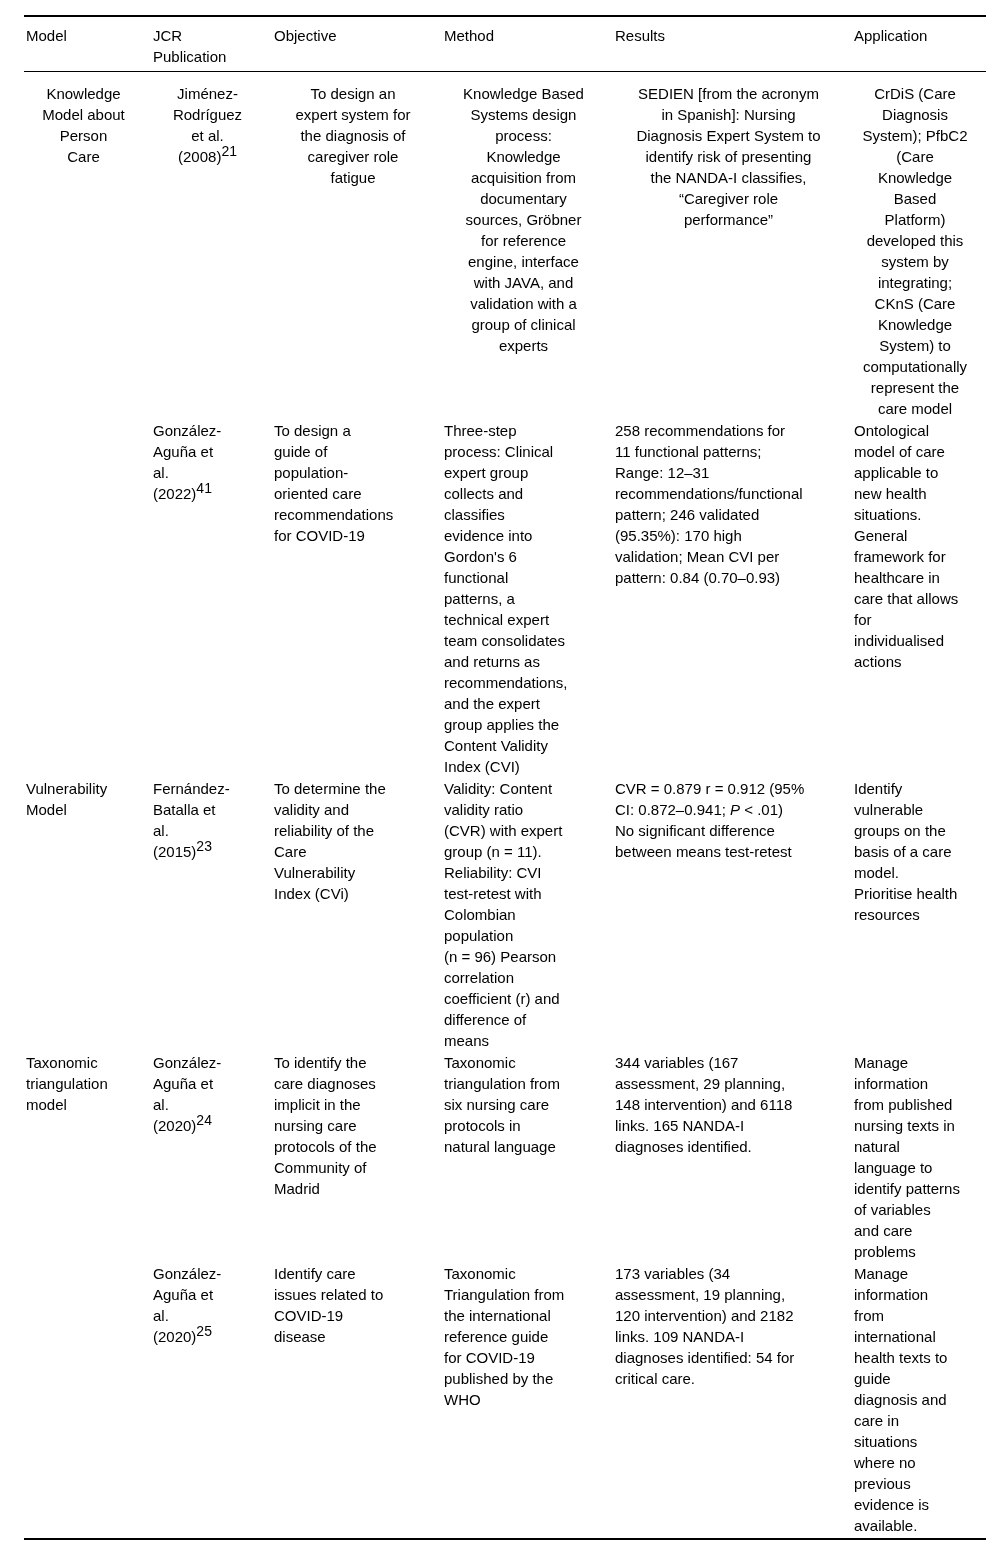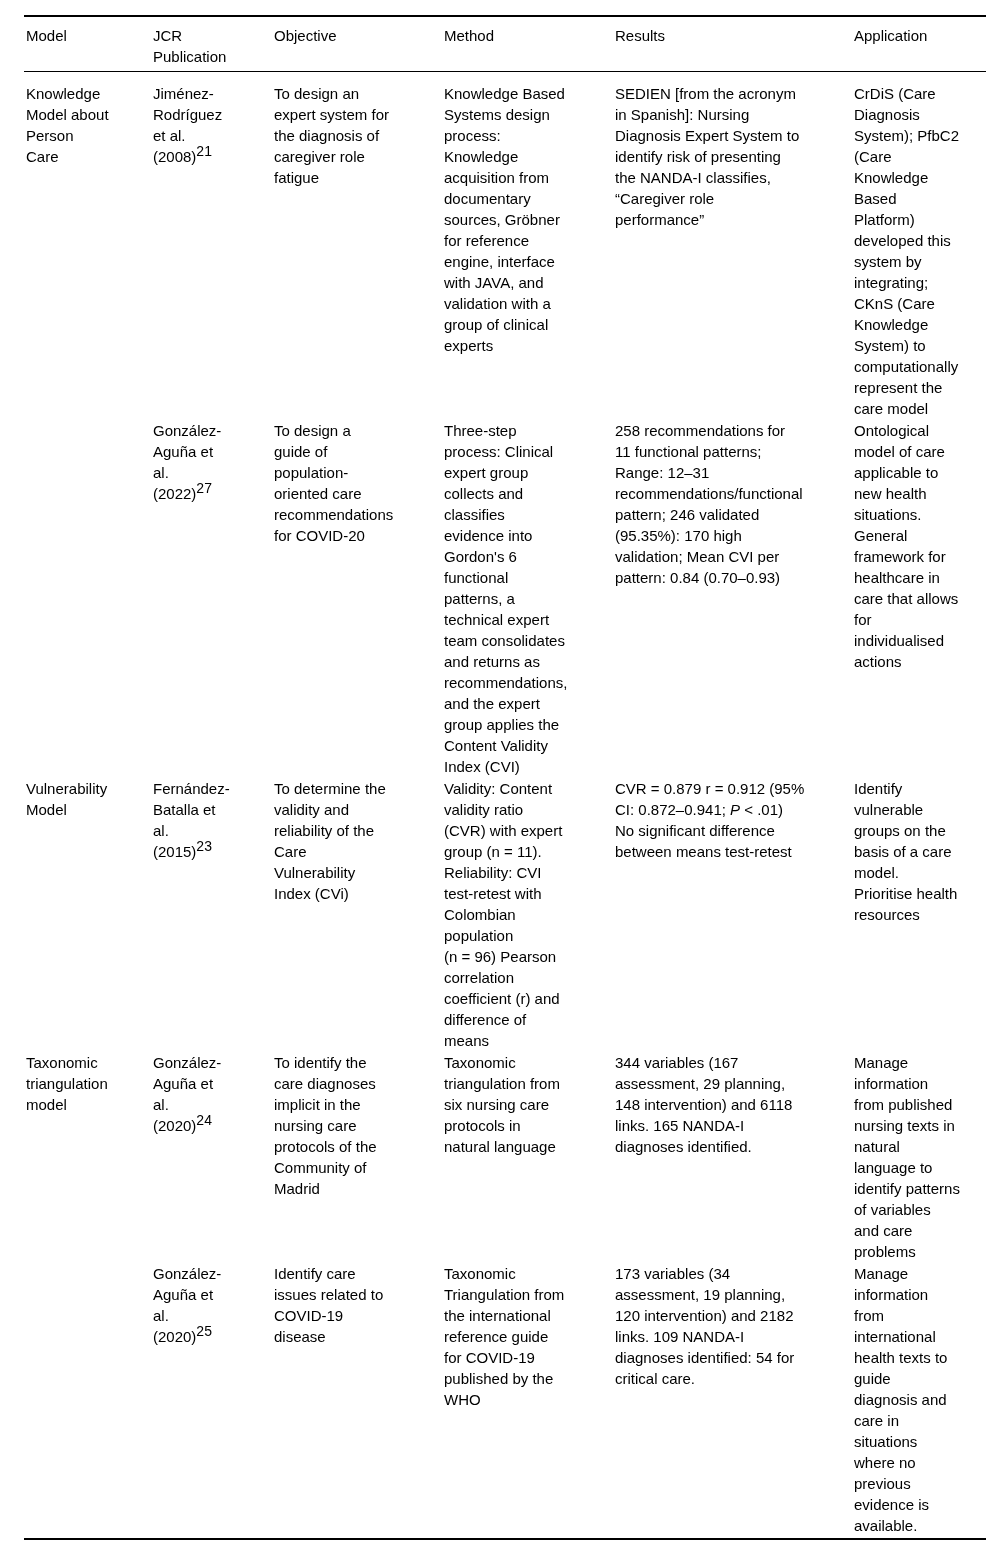--- a/index.html
+++ b/index.html
@@ -33,20 +33,21 @@
     padding: 1px 10px 0 2px;
     white-space: pre-line;
   }
   thead th {
     padding-top: 8px;
     padding-bottom: 4px;
     border-bottom: 1px solid #000000;
   }
   tbody tr:first-child td {
     padding-top: 11px;
+    text-align: center;
   }
   tbody tr:last-child td {
     padding-bottom: 2px;
   }
   sup {
     font-size: 14px;
     line-height: 0;
     vertical-align: baseline;
     position: relative;
     top: -0.45em;
@@ -129,27 +130,27 @@
 System) to
 computationally
 represent the
 care model</td>
       </tr>
       <tr>
         <td></td>
         <td><span>González-
 Aguña et
 al.
-(2022)</span><sup>27</sup></td>
+(2022)</span><sup>41</sup></td>
         <td>To design a
 guide of
 population-
 oriented care
 recommendations
-for COVID-20</td>
+for COVID-19</td>
         <td>Three-step
 process: Clinical
 expert group
 collects and
 classifies
 evidence into
 Gordon's 6
 functional
 patterns, a
 technical expert

